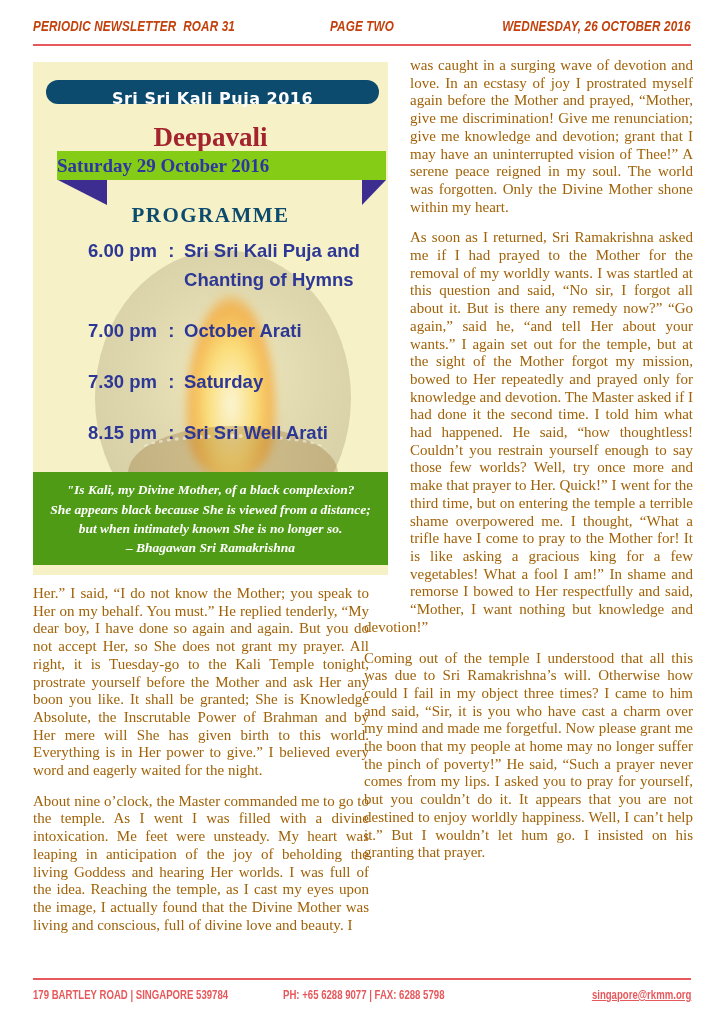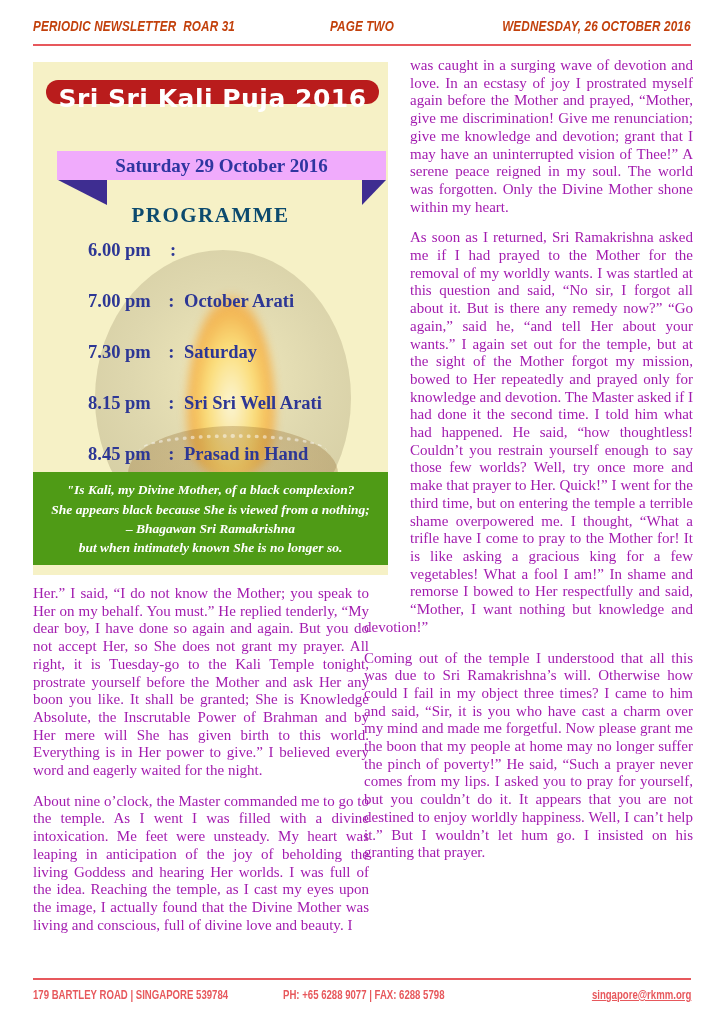--- a/index.html
+++ b/index.html
@@ -28,30 +28,30 @@
   .footer .f-addr{position:absolute;left:0;transform:scaleX(.8);transform-origin:left center;display:inline-block;}
   .footer .f-phone{position:absolute;left:250px;transform:scaleX(.8);transform-origin:left center;display:inline-block;}
   .footer .f-email{position:absolute;right:0;transform:scaleX(.8);transform-origin:right center;display:inline-block;text-decoration:underline;color:#e7585c;}
   
   .flyer{
     position:absolute;left:33px;top:62px;width:355px;height:513px;
     background:#f6f1c6;overflow:hidden;
   }
   .flyer-title{
     position:absolute;left:13px;right:9px;top:18px;height:24px;border-radius:19px;
-    background:#b91c1c;color:#ffffff;text-align:center;line-height:38px;
-    font-family:"DejaVu Sans", sans-serif;font-weight:bold;font-size:25px;letter-spacing:.5px;
+    background:#0c4a6e;color:#ffffff;text-align:center;line-height:38px;
+    font-family:"DejaVu Sans", sans-serif;font-weight:bold;font-size:16px;letter-spacing:.5px;
   }
   .flyer-sub{
     position:absolute;left:0;right:0;top:60px;text-align:center;
     font-family:"Liberation Serif", serif;font-weight:bold;font-size:27px;color:#a3242e;
   }
   .date-bar{
-    position:absolute;left:24px;right:2px;top:89px;height:29px;background:#f0abfc;
-    text-align:center;line-height:29px;color:#2f35a0;
+    position:absolute;left:24px;right:2px;top:89px;height:29px;background:#84cc16;
+    text-align:left;line-height:29px;color:#2f35a0;
     font-family:"Liberation Serif", serif;font-weight:bold;font-size:19px;
   }
   .rib{position:absolute;top:118px;height:25px;background:#3e2d91;}
   .rib.l{left:25px;width:49px;clip-path:polygon(0 0,100% 0,100% 100%);}
   .rib.r{right:2px;width:24px;clip-path:polygon(0 0,100% 0,0 100%);}
   .prog-head{
     position:absolute;left:0;right:0;top:141px;text-align:center;
     font-family:"Liberation Serif", serif;font-weight:bold;font-size:21px;
     color:#0c4a6e;letter-spacing:1.5px;
   }
@@ -61,34 +61,34 @@
   .flame{position:absolute;left:152px;top:232px;width:92px;height:185px;
     border-radius:50% 50% 50% 50%/70% 70% 30% 30%;
     background:radial-gradient(ellipse at 50% 60%, #fffbe0 0%, #ffdc6a 38%, #f6a93a 62%, rgba(246,169,58,0) 74%);
     filter:blur(4px);opacity:.8;}
   .bowl{position:absolute;left:95px;top:364px;width:210px;height:95px;border-radius:50%;
     background:radial-gradient(#a8762a,#7d541a);opacity:.28;}
   .bowl-rim{position:absolute;left:106px;top:372px;width:188px;height:30px;border-radius:50%;
     border-top:4px dotted rgba(255,255,255,.9);opacity:.55;}
   
   .prog{position:absolute;left:55px;top:174px;right:8px;z-index:2;
-    font-family:Liberation Serif, serif;font-weight:bold;font-size:18.5px;color:#2d3795;}
+    font-family:Liberation Sans, sans-serif;font-weight:bold;font-size:18.5px;color:#2d3795;}
   .prow{display:flex;margin-bottom:22px;line-height:29px;}
   .ptime{width:72px;}
   .pcolon{width:26px;text-align:center;}
   .plabel{width:200px;}
   
   .quote{
     position:absolute;left:0;right:0;bottom:10px;background:#4f9b16;color:#ffffff;
     text-align:center;font-family:"Liberation Serif", serif;font-style:italic;font-weight:bold;
     font-size:13.5px;line-height:1.42;padding:8px 4px;z-index:3;
   }
   
   .col{
-    text-align:justify;font-size:15px;line-height:17.7px;color:#a21caf;
+    text-align:justify;font-size:15px;line-height:17.7px;color:#a16207;
     font-family:"Liberation Serif", serif;
   }
   .col p{margin:0 0 13px 0;}
   .left-col{position:absolute;left:33px;top:585px;width:336px;}
   .right-col{position:absolute;left:364px;top:57px;width:329px;}
   .wrap-spacer{float:left;width:46px;height:553px;}
 </style>
 </head>
 <body>
 
@@ -102,29 +102,31 @@
   <div class="rule top"></div>
 
   <div class="flyer">
 
     <div class="sphere"></div>
     <div class="flame"></div>
     <div class="bowl"></div>
     <div class="bowl-rim"></div>
 
     <div class="flyer-title">Sri Sri Kali Puja 2016</div>
+    <div class="flyer-sub">Deepavali</div>
     <div class="date-bar">Saturday 29 October 2016</div>
     <div class="rib l"></div>
     <div class="rib r"></div>
     <div class="prog-head">PROGRAMME</div>
 
     <div class="prog">
       <div class="prow">
         <span class="ptime">6.00 pm</span>
         <span class="pcolon">:</span>
+        <span class="plabel">Sri Sri Kali Puja and Chanting of Hymns</span>
       </div>
       <div class="prow">
         <span class="ptime">7.00 pm</span>
         <span class="pcolon">:</span>
         <span class="plabel">October Arati</span>
       </div>
       <div class="prow">
         <span class="ptime">7.30 pm</span>
         <span class="pcolon">:</span>
         <span class="plabel">Saturday</span>
@@ -136,23 +138,23 @@
       </div>
       <div class="prow">
         <span class="ptime">8.45 pm</span>
         <span class="pcolon">:</span>
         <span class="plabel">Prasad in Hand</span>
       </div>
     </div>
 
     <div class="quote">
       <div>"Is Kali, my Divine Mother, of a black complexion?</div>
-      <div>She appears black because She is viewed from a nothing;</div>
+      <div>She appears black because She is viewed from a distance;</div>
+      <div>but when intimately known She is no longer so.</div>
       <div>– Bhagawan Sri Ramakrishna</div>
-      <div>but when intimately known She is no longer so.</div>
     </div>
   </div>
 
   <div class="col left-col">
     <p>Her.” I said, “I do not know the Mother; you speak to Her on my behalf. You must.” He replied tenderly, “My dear boy, I have done so again and again. But you do not accept Her, so She does not grant my prayer. All right, it is Tuesday-go to the Kali Temple tonight, prostrate yourself before the Mother and ask Her any boon you like. It shall be granted; She is Knowledge Absolute, the Inscrutable Power of Brahman and by Her mere will She has given birth to this world. Everything is in Her power to give.” I believed every word and eagerly waited for the night.</p>
     <p>About nine o’clock, the Master commanded me to go to the temple. As I went I was filled with a divine intoxication. Me feet were unsteady. My heart was leaping in anticipation of the joy of beholding the living Goddess and hearing Her worlds. I was full of the idea. Reaching the temple, as I cast my eyes upon the image, I actually found that the Divine Mother was living and conscious, full of divine love and beauty. I</p>
   </div>
 
   <div class="col right-col">
     <div class="wrap-spacer"></div>

